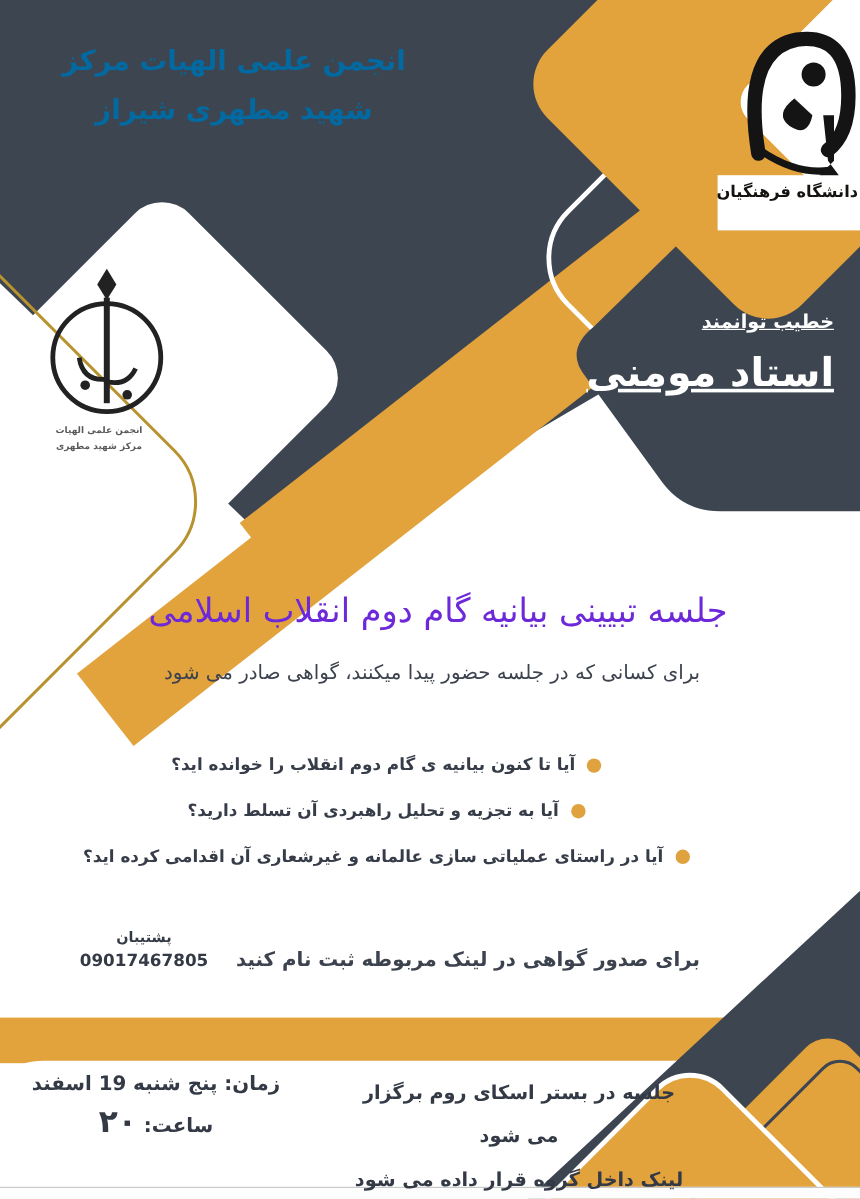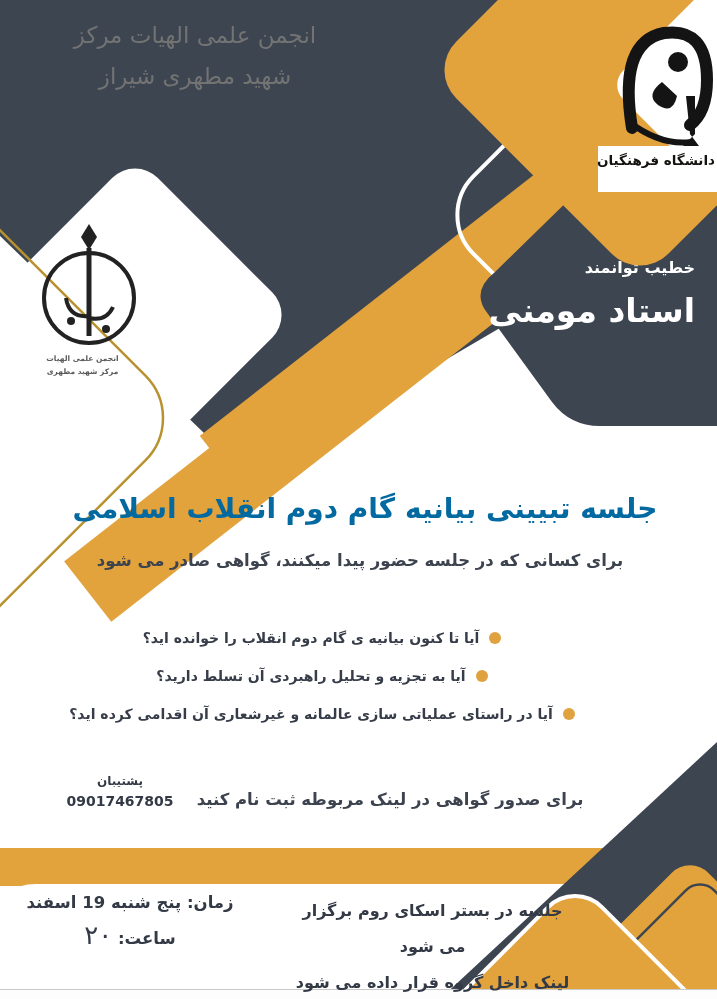--- a/index.html
+++ b/index.html
@@ -7,64 +7,64 @@
     position:relative;width:717px;height:999px;margin:0 auto;
     background:#ffffff;overflow:hidden;
     font-family:"DejaVu Sans",sans-serif;
   }
   #decor{position:absolute;inset:0;z-index:0;}
   .txt{position:absolute;z-index:2;}
   .rtl{direction:rtl;unicode-bidi:embed;}
 
   
   .assoc{
-    left:30px;top:15px;width:330px;text-align:center;
-    color:#737373;font-weight:normal;font-size:23px;line-height:41px;
+    left:30px;top:31px;width:330px;text-align:center;
+    color:#0369a1;font-weight:bold;font-size:23px;line-height:41px;
   }
   
   .univ-name{
     left:596px;top:152px;width:120px;text-align:center;
     color:#15130f;font-weight:bold;font-size:13.5px;
   }
   
-  .speaker{right:22px;top:258px;width:300px;text-align:right;color:#ffffff;}
+  .speaker{right:22px;top:258px;width:300px;text-align:right;color:#ffffff;text-decoration:underline;}
   .speaker .pre{font-size:16px;font-weight:bold;letter-spacing:.5px;}
   .speaker .name{font-size:33px;font-weight:bold;margin-top:14px;}
 
   
   .logo-caption{
     left:20px;top:352px;width:125px;text-align:center;
     color:#5a5a5a;font-size:7.5px;line-height:13px;font-weight:bold;
   }
 
   
   .title{
     left:20px;top:492px;width:690px;text-align:center;
-    color:#0369a1;font-size:28px;font-weight:bold;
+    color:#6d28d9;font-size:28px;font-weight:normal;
   }
   .sub{left:20px;top:547px;width:680px;text-align:center;
-    color:#3c434e;font-size:16.5px;font-weight:700;line-height:27px;}
+    color:#3c434e;font-size:16.5px;font-weight:400;line-height:27px;}
 
   .bullets{right:105px;top:630px;width:580px;}
   .bullet{display:flex;flex-direction:row;align-items:center;justify-content:center;
     direction:rtl;margin-bottom:22px;color:#363d49;font-size:14px;font-weight:bold;}
   .dot{width:12px;height:12px;border-radius:50%;flex:0 0 12px;margin-left:10px;}
 
   .support{left:45px;top:774px;width:150px;text-align:center;color:#333a46;}
   .support .lbl{font-size:12px;font-weight:bold;}
   .support .phone{direction:ltr;font-size:14px;font-weight:bold;margin-top:5px;}
 
   .regnote{left:180px;top:790px;width:420px;text-align:center;
     color:#3c434e;font-size:16.5px;font-weight:600;}
 
   
   .f-left{left:25px;top:893px;width:210px;text-align:center;color:#333a46;}
   .f-left .l1{font-size:16.5px;font-weight:bold;}
   .f-left .l2{margin-top:8px;font-size:16.5px;font-weight:bold;}
-  .f-left .big{font-size:26px;font-weight:normal;}
+  .f-left .big{font-size:26px;font-weight:bold;}
   .f-right{left:290px;top:893px;width:285px;text-align:center;color:#333a46;
     font-size:16px;font-weight:bold;line-height:36px;}
 
   
   .watermark{
     left:0;top:971px;width:84px;height:17px;background:#4b4b4b;z-index:3;
     display:flex;align-items:center;padding-left:4px;
     font-family:"DejaVu Serif",serif;font-style:italic;font-weight:bold;font-size:11px;
     direction:ltr;
   }

